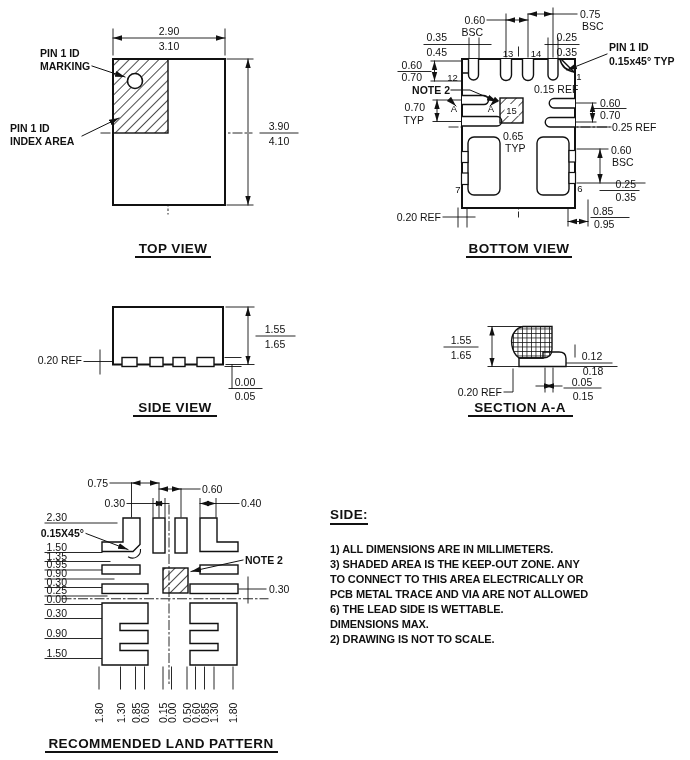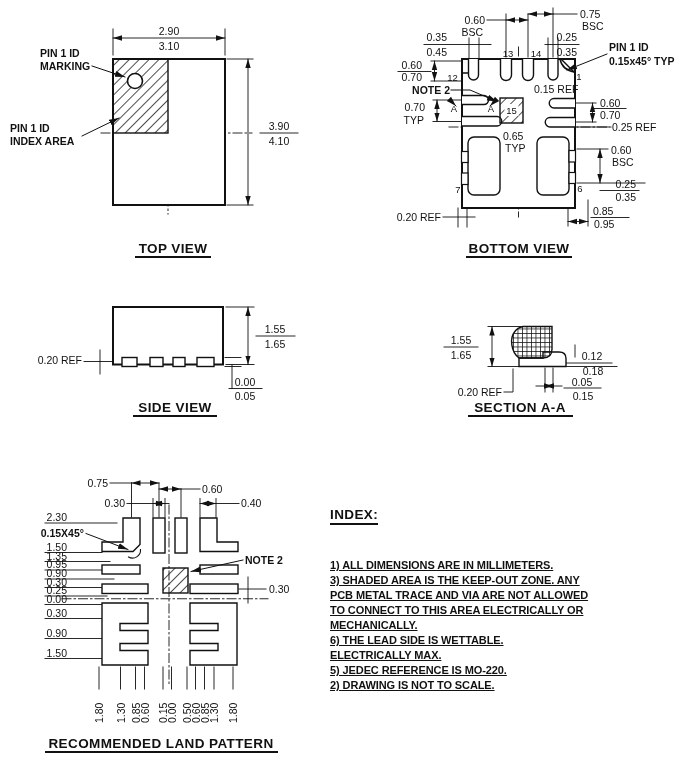--- a/index.html
+++ b/index.html
@@ -7,21 +7,21 @@
           font-family:"Liberation Sans", sans-serif; color:#111; overflow:hidden; }
   svg { position:absolute; left:0; top:0; }
   svg text { fill:#111; }
   .d  { font:10.5px "Liberation Sans", sans-serif; }
   .p  { font:9.5px  "Liberation Sans", sans-serif; }
   .b  { font:bold 10.5px "Liberation Sans", sans-serif; }
   .t  { font:bold 13.5px "Liberation Sans", sans-serif; letter-spacing:.4px; }
   .notes { position:absolute; left:330px; top:505px; width:250px; }
   .notes-heading { display:inline-block; font:bold 13.5px "Liberation Sans", sans-serif;
                    border-bottom:2px solid #111; padding-bottom:1px; letter-spacing:.4px; }
-  .notes-body { margin-top:33px;text-decoration:underline; }
+  .notes-body { margin-top:17px; }
   .note-line { font:bold 11px "Liberation Sans", sans-serif; line-height:15px;
                white-space:nowrap; letter-spacing:-0.1px; }
 </style>
 </head>
 <body>
 
 <div class="page">
 <svg width="690" height="760" viewBox="0 0 690 760">
   <defs>
     <pattern id="hatch" width="7" height="7" patternUnits="userSpaceOnUse" patternTransform="rotate(45)">
@@ -279,26 +279,24 @@
       <text class="d" transform="rotate(-90 208.5 723)" x="208.5" y="723">0.85</text>
       <text class="d" transform="rotate(-90 218 723)" x="218" y="723">1.30</text>
       <text class="d" transform="rotate(-90 237 723)" x="237" y="723">1.80</text>
     </g>
     <text class="t" x="161" y="748" text-anchor="middle">RECOMMENDED LAND PATTERN</text>
     <line x1="46" y1="752" x2="277" y2="752" stroke="#111" stroke-width="2"></line>
   </g>
 </svg>
 
   <div class="notes">
-    <span class="notes-heading">INDEX:</span>
+    <span class="notes-heading">SIDE:</span>
     <div class="notes-body">
       <div class="note-line">1) ALL DIMENSIONS ARE IN MILLIMETERS.</div>
       <div class="note-line">3) SHADED AREA IS THE KEEP-OUT ZONE. ANY</div>
+      <div class="note-line">TO CONNECT TO THIS AREA ELECTRICALLY OR</div>
       <div class="note-line">PCB METAL TRACE AND VIA ARE NOT ALLOWED</div>
-      <div class="note-line">TO CONNECT TO THIS AREA ELECTRICALLY OR</div>
-      <div class="note-line">MECHANICALLY.</div>
       <div class="note-line">6) THE LEAD SIDE IS WETTABLE.</div>
-      <div class="note-line">ELECTRICALLY MAX.</div>
-      <div class="note-line">5) JEDEC REFERENCE IS MO-220.</div>
+      <div class="note-line">DIMENSIONS MAX.</div>
       <div class="note-line">2) DRAWING IS NOT TO SCALE.</div>
     </div>
   </div>
 </div>
 
 </body></html>

